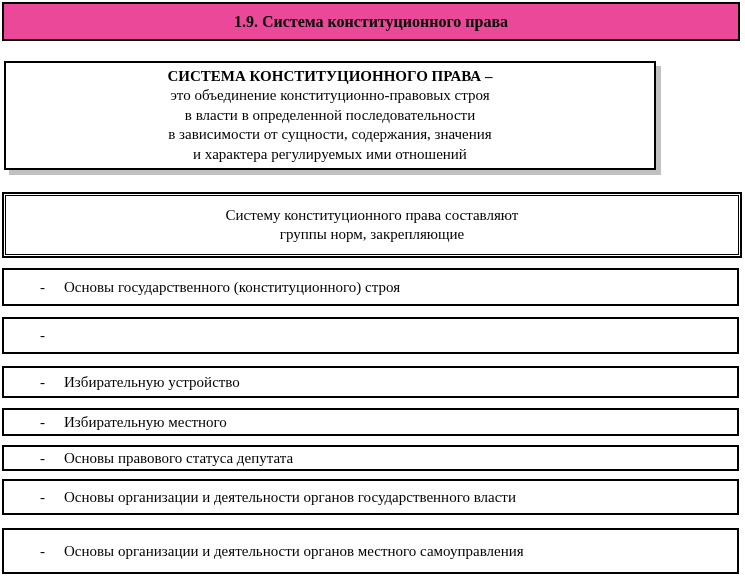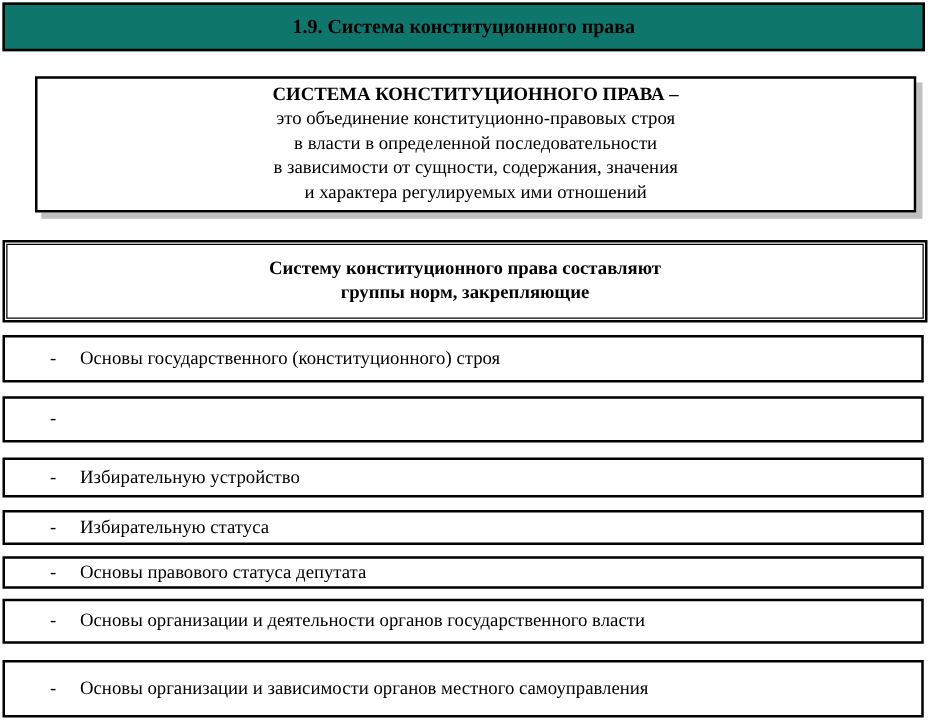--- a/index.html
+++ b/index.html
@@ -10,63 +10,62 @@
     height: 576px;
     background: #ffffff;
     color: #000000;
     font-family: "Liberation Serif", "DejaVu Serif", serif;
     overflow: hidden;
   }
   .title-bar {
     position: absolute;
     left: 2px; top: 2px;
     width: 738px; height: 39px;
-    background: #0f766e;
+    background: #ec4899;
     border: 2px solid #000000;
     display: flex;
     align-items: center;
     justify-content: center;
     font-weight: bold;
     font-size: 16px;
     font-family: Liberation Serif, serif;
   }
   .def-box {
     position: absolute;
     left: 4px; top: 61px;
-    width: 705px; height: 109px;
+    width: 652px; height: 109px;
     background: #ffffff;
     border: 2px solid #000000;
     box-shadow: 5px 5px 0 0 #c0c0c0;
     display: flex;
     flex-direction: column;
     align-items: center;
     justify-content: center;
     text-align: center;
     font-size: 15px;
     line-height: 19.5px;
-    margin-left: 24px;
   }
   .def-heading { font-weight: bold; }
   .groups-box {
     position: absolute;
     left: 2px; top: 192px;
     width: 740px; height: 66px;
     border: 2px solid #000000;
     padding: 1px;
     background: #ffffff;
   }
   .groups-box-inner {
     width: 100%; height: 100%;
     border: 1px solid #000000;
     display: flex;
     flex-direction: column;
     align-items: center;
     justify-content: center;
     text-align: center;
-    font-weight: bold;
+    font-weight: normal;
     font-size: 15px;
     line-height: 19.5px;
   }
   .item {
     position: absolute;
     left: 2px;
     width: 737px;
     border: 2px solid #000000;
     background: #ffffff;
     display: flex;
@@ -120,31 +119,31 @@
     <span class="marker">-</span>
   </div>
 
   <div class="item item-3">
     <span class="marker">-</span>
     <span>Избирательную устройство</span>
   </div>
 
   <div class="item item-4">
     <span class="marker">-</span>
-    <span>Избирательную статуса</span>
+    <span>Избирательную местного</span>
   </div>
 
   <div class="item item-5">
     <span class="marker">-</span>
     <span>Основы правового статуса депутата</span>
   </div>
 
   <div class="item item-6">
     <span class="marker">-</span>
     <span>Основы организации и деятельности органов государственного власти</span>
   </div>
 
   <div class="item item-7">
     <span class="marker">-</span>
-    <span>Основы организации и зависимости органов местного самоуправления</span>
+    <span>Основы организации и деятельности органов местного самоуправления</span>
   </div>
 
 </div>
 
 </body></html>

